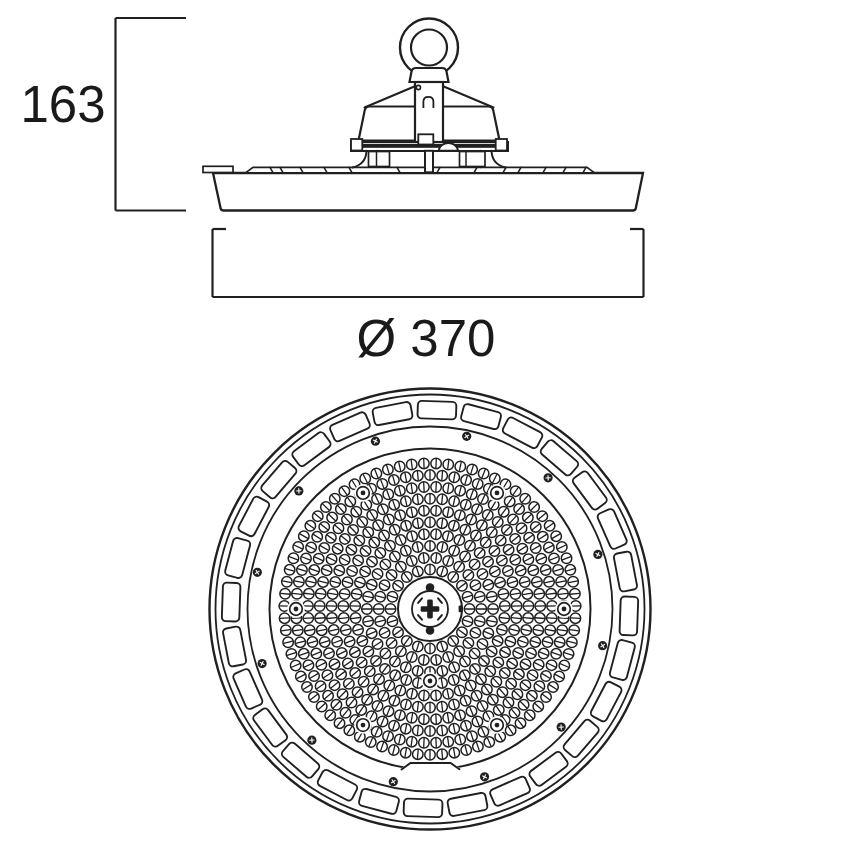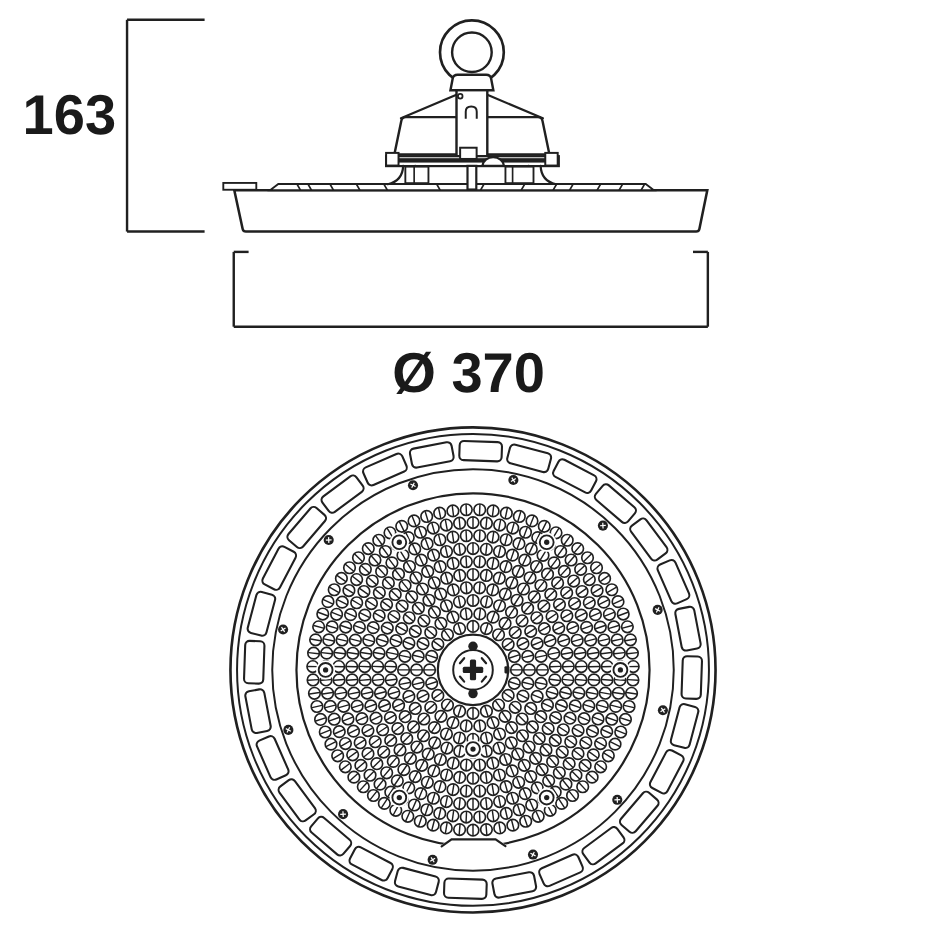--- a/index.html
+++ b/index.html
@@ -1,17 +1,17 @@
 <!DOCTYPE html>
 <html style="--line: #202020; --bg: #ffffff; --text: #1a1a1a;"><head>
 <meta charset="utf-8">
 <style>
   :root { --line:#202020; --bg:#ffffff; --text:#1a1a1a; }
   html,body { margin:0; padding:0; background:var(--bg); }
-  .canvas { width:850px; height:850px; background:var(--bg); position:relative; overflow:hidden;font-weight:bold; }
+  .canvas { width:850px; height:850px; background:var(--bg); position:relative; overflow:hidden; }
   svg { display:block; }
   .s  { stroke:var(--line); fill:none; stroke-linecap:round; }
   .sq { stroke:var(--line); fill:none; stroke-linecap:butt; }
   .sf { stroke:var(--line); fill:#ffffff; }
   .f  { fill:var(--line); stroke:none; }
   .w  { fill:#ffffff; stroke:none; }
   .dim-text { fill:var(--text); font-family:"Liberation Sans", sans-serif; font-size:51px; }
 </style>
 </head>
 <body>

